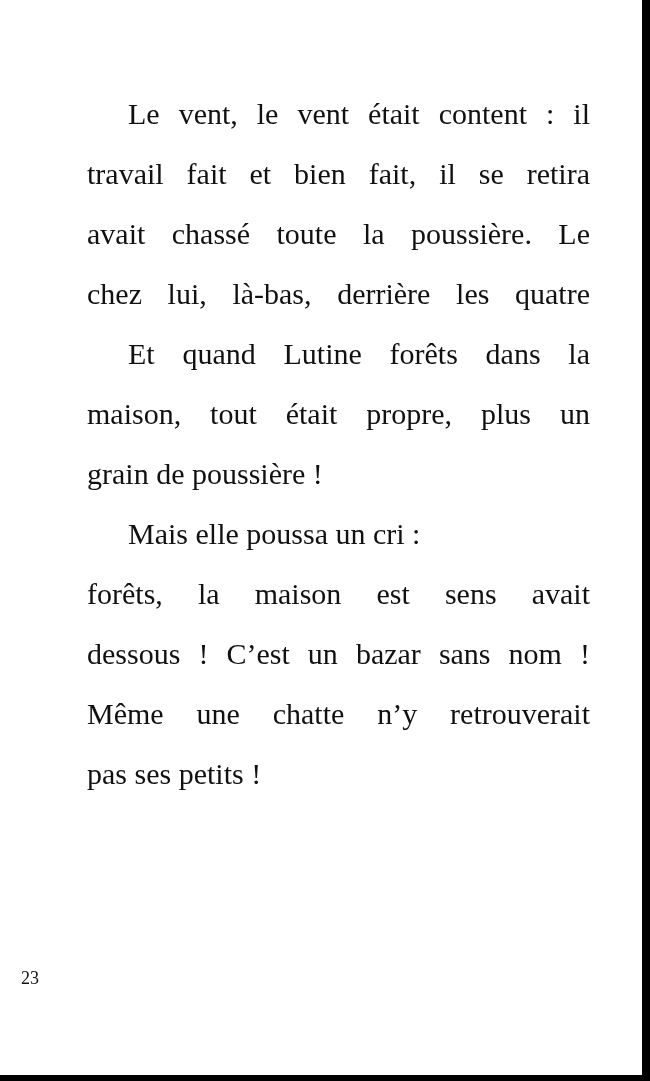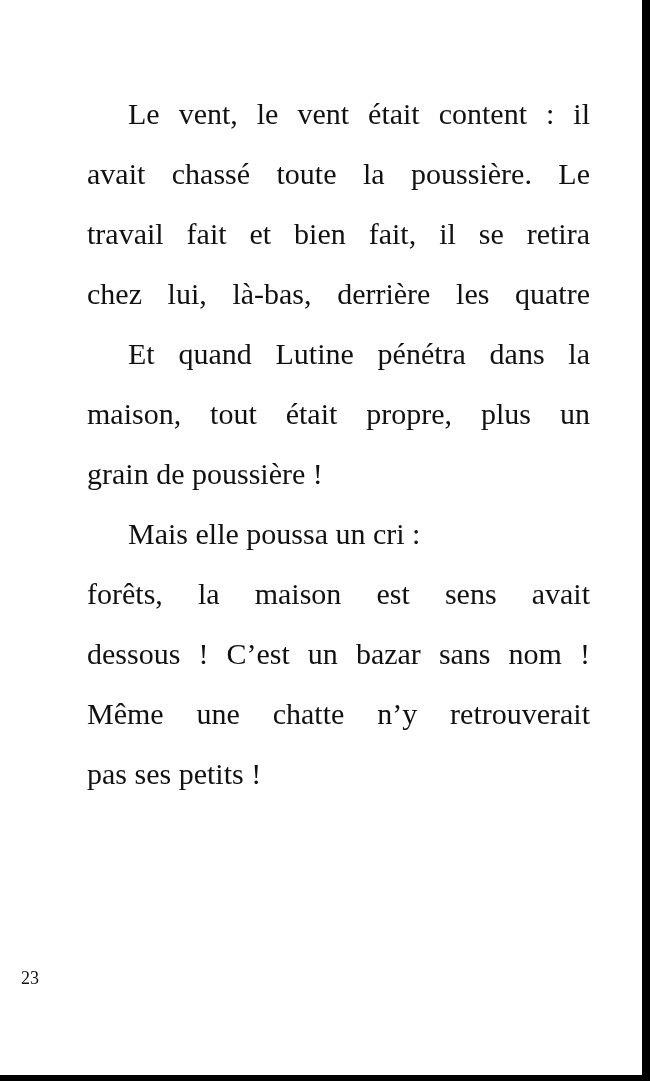--- a/index.html
+++ b/index.html
@@ -39,24 +39,24 @@
     font-size: 18px;
     font-family: "Liberation Serif", serif;
   }
 </style>
 </head>
 <body>
 
 <div class="page">
   <div class="text-block">
     <div class="line indent">Le vent, le vent était content : il</div>
+    <div class="line">travail fait et bien fait, il se retira</div>
     <div class="line">avait chassé toute la poussière. Le</div>
-    <div class="line">travail fait et bien fait, il se retira</div>
     <div class="line">chez lui, là-bas, derrière les quatre</div>
-    <div class="line indent">Et quand Lutine pénétra dans la</div>
+    <div class="line indent">Et quand Lutine forêts dans la</div>
     <div class="line">maison, tout était propre, plus un</div>
     <div class="line last">grain de poussière !</div>
     <div class="line indent last">Mais elle poussa un cri :</div>
     <div class="line">forêts, la maison est sens avait</div>
     <div class="line">dessous ! C’est un bazar sans nom !</div>
     <div class="line">Même une chatte n’y retrouverait</div>
     <div class="line last">pas ses petits !</div>
   </div>
   <div class="page-number">23</div>
 </div>

